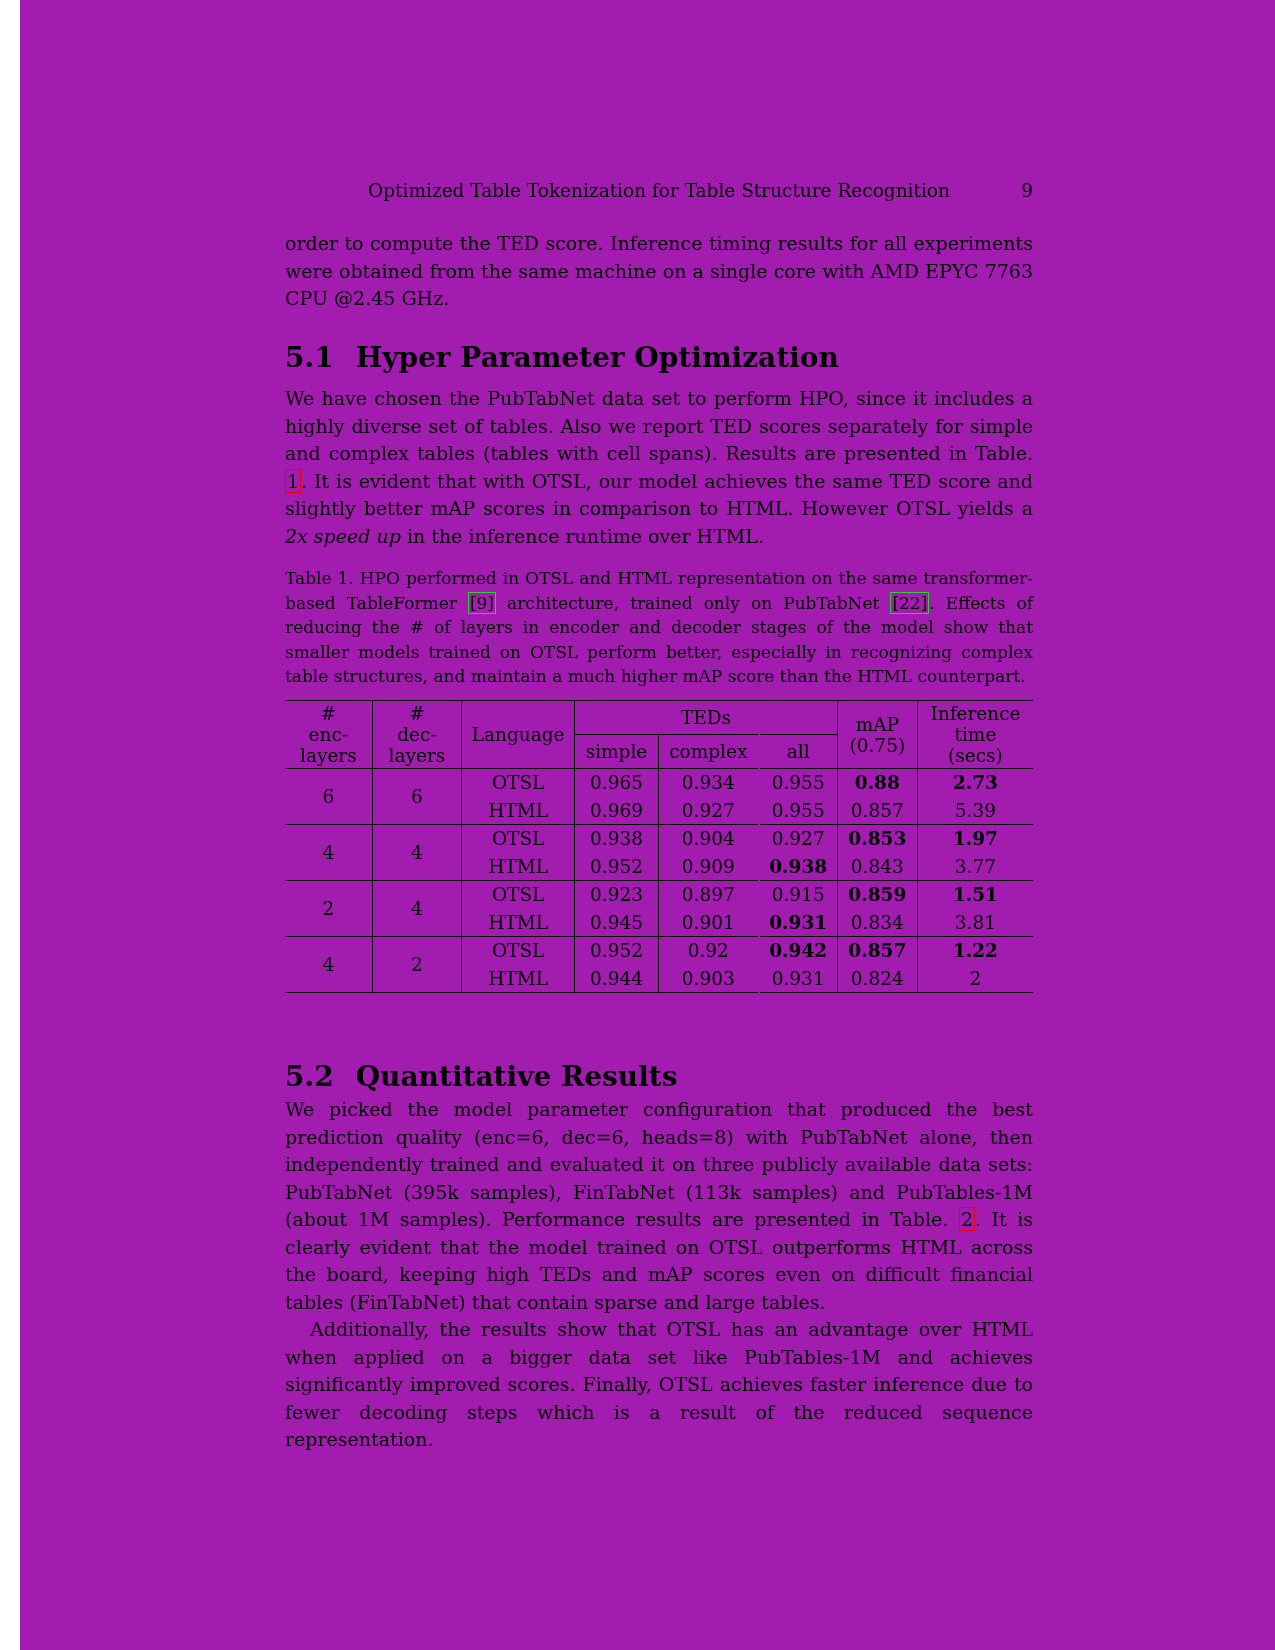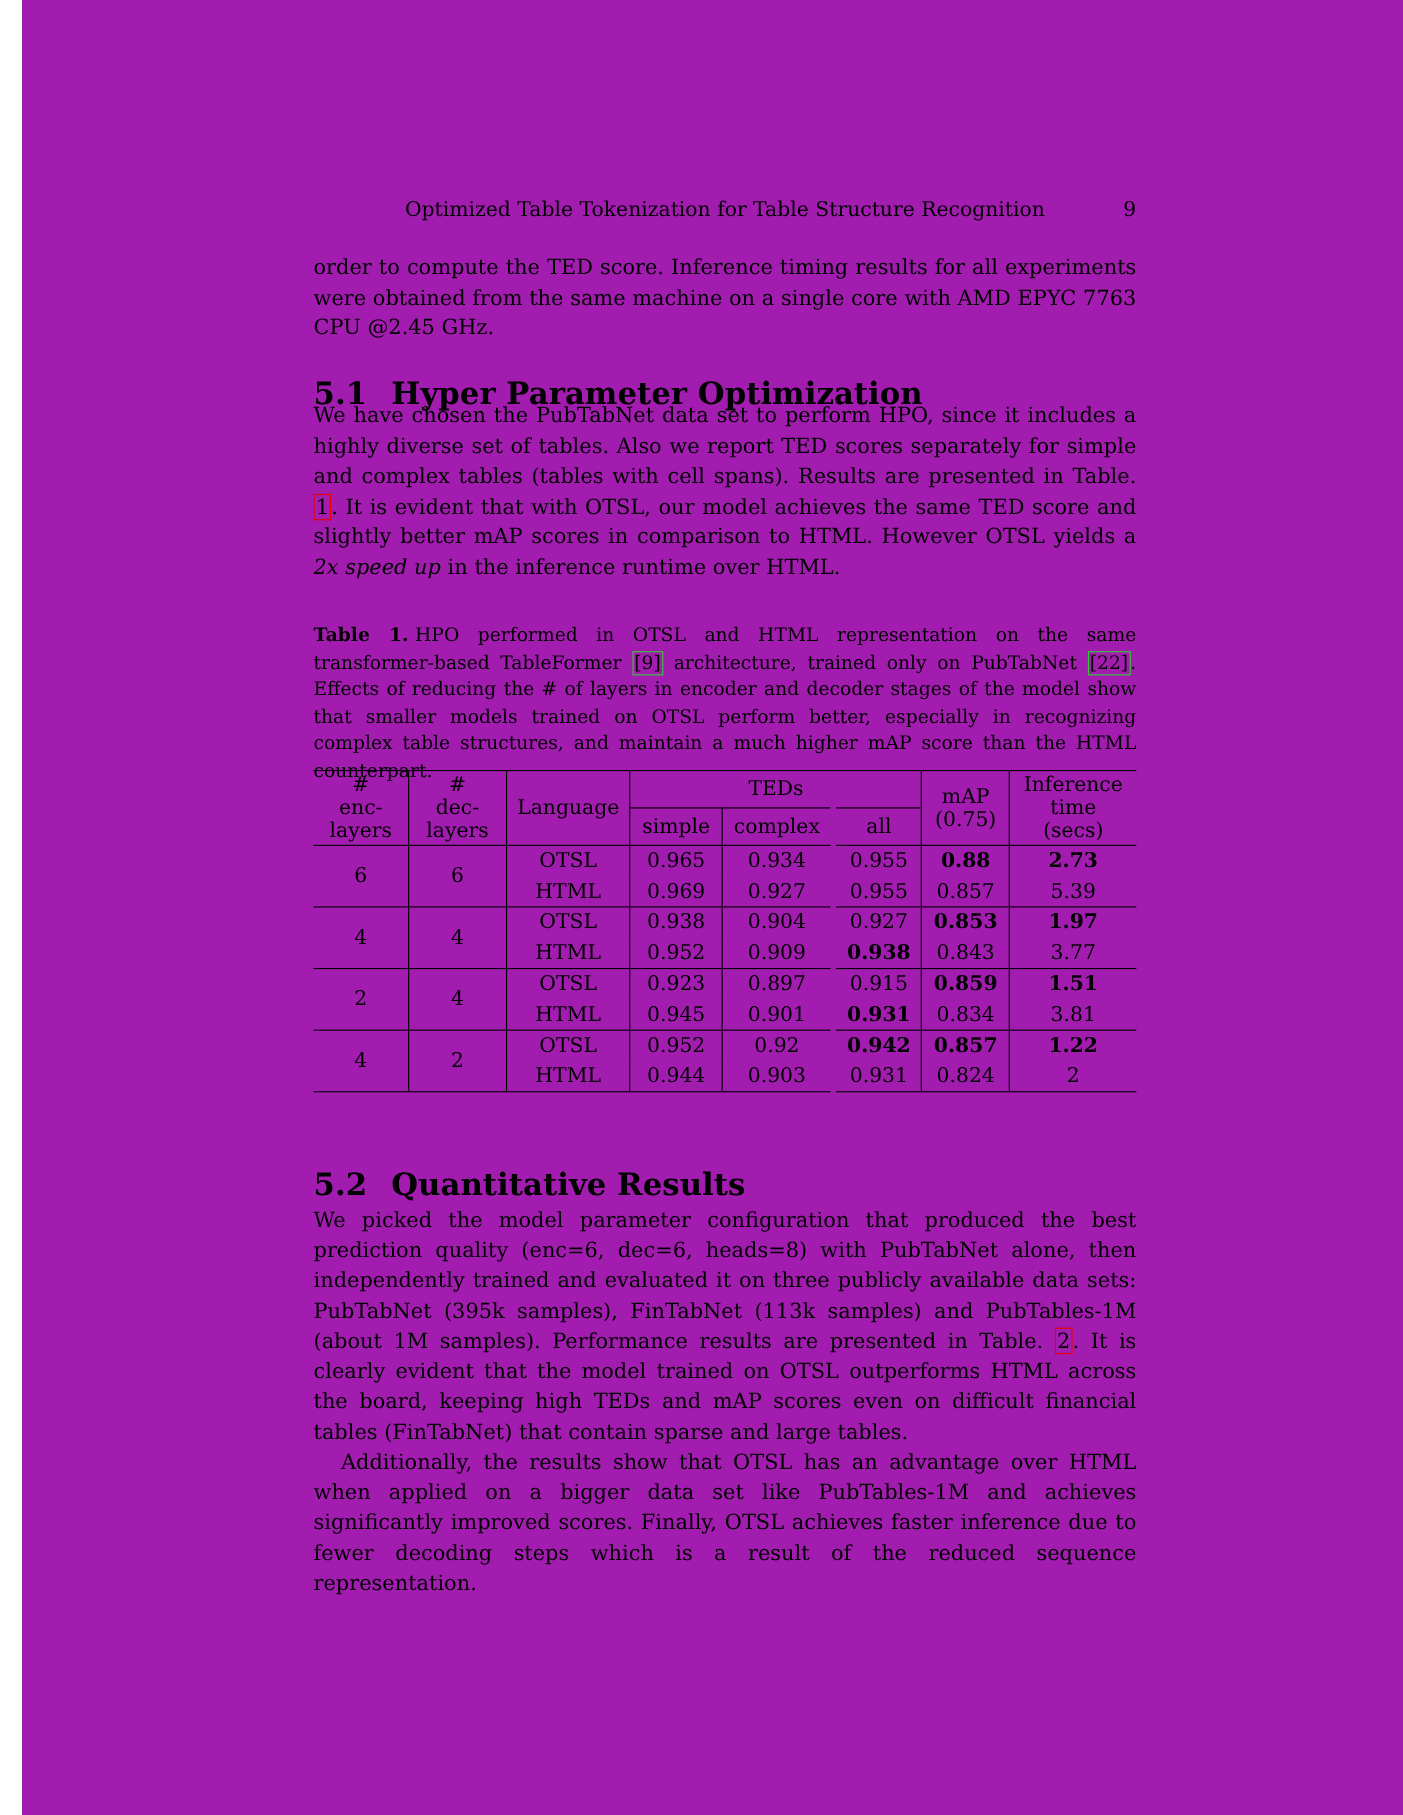--- a/index.html
+++ b/index.html
@@ -12,54 +12,54 @@
   #running-header{top:180px;font-size:18.5px;}
   .rh-title{text-align:center;}
   .rh-num{position:absolute;right:0;top:0;}
 
   
   .para{font-size:19px;line-height:27.5px;text-align:justify;}
   #p-intro{top:230px;}
   .section-heading{font-size:28px;font-weight:bold;}
   .sec-num{display:inline-block;margin-right:22px;}
   #h51{top:341px;}
-  #p51{top:365px;}
+  #p51{top:385px;}
 
   
   #caption{top:566px;font-size:17px;line-height:24.5px;text-align:justify;}
   #caption .seg-bold{margin-right:6px;}
 
   
   #tablewrap{top:700px;display:flex;justify-content:center;}
   table.results{border-collapse:collapse;font-size:18.5px;
                 border-top:1px solid #000;border-bottom:1px solid #000;}
   .results th,.results td{font-weight:normal;text-align:center;padding:0 8px;vertical-align:middle;}
   .results thead tr{height:34px;}
   .results tbody tr{height:28px;}
   .results thead th{border-bottom:1px solid #000;}
   .col-enc{width:100px;}
   .col-dec{width:106px;border-left:1px solid #000;}
   .col-lang{width:102px;border-left:1px solid #000;}
   .col-teds{border-left:1px solid #000;}
   .col-simple{width:78px;border-left:1px solid #000;}
   .col-complex{width:92px;border-left:1px solid #000;}
-  .col-all{width:68px;border-left:5px solid #a21caf;}
+  .col-all{width:68px;border-left:2px solid #a21caf;}
   .col-map{width:74px;border-left:1px solid #000;}
   .col-time{width:118px;border-left:1px solid #000;}
   .results tbody tr.group-start td{border-top:1px solid #000;}
   .results td.bold{font-weight:bold;}
 
   
   #h52{top:1060px;}
   #sec52-body{top:1096px;}
   .indented{text-indent:25px;}
 
   
   .seg-italic{font-style:italic;}
-  .seg-bold{font-weight:bold;}
+  .seg-bold{font-weight:normal;}
   .seg-refbox-red{border:1px solid var(--ref-red,#ee0000);padding:0 1px;}
   .seg-refbox-green{border:1px solid var(--cite-green,#33cc33);padding:0 1px;}
 </style>
 </head>
 <body>
 
 <div class="page">
   <div class="column">
 
     <div class="block" id="running-header">

